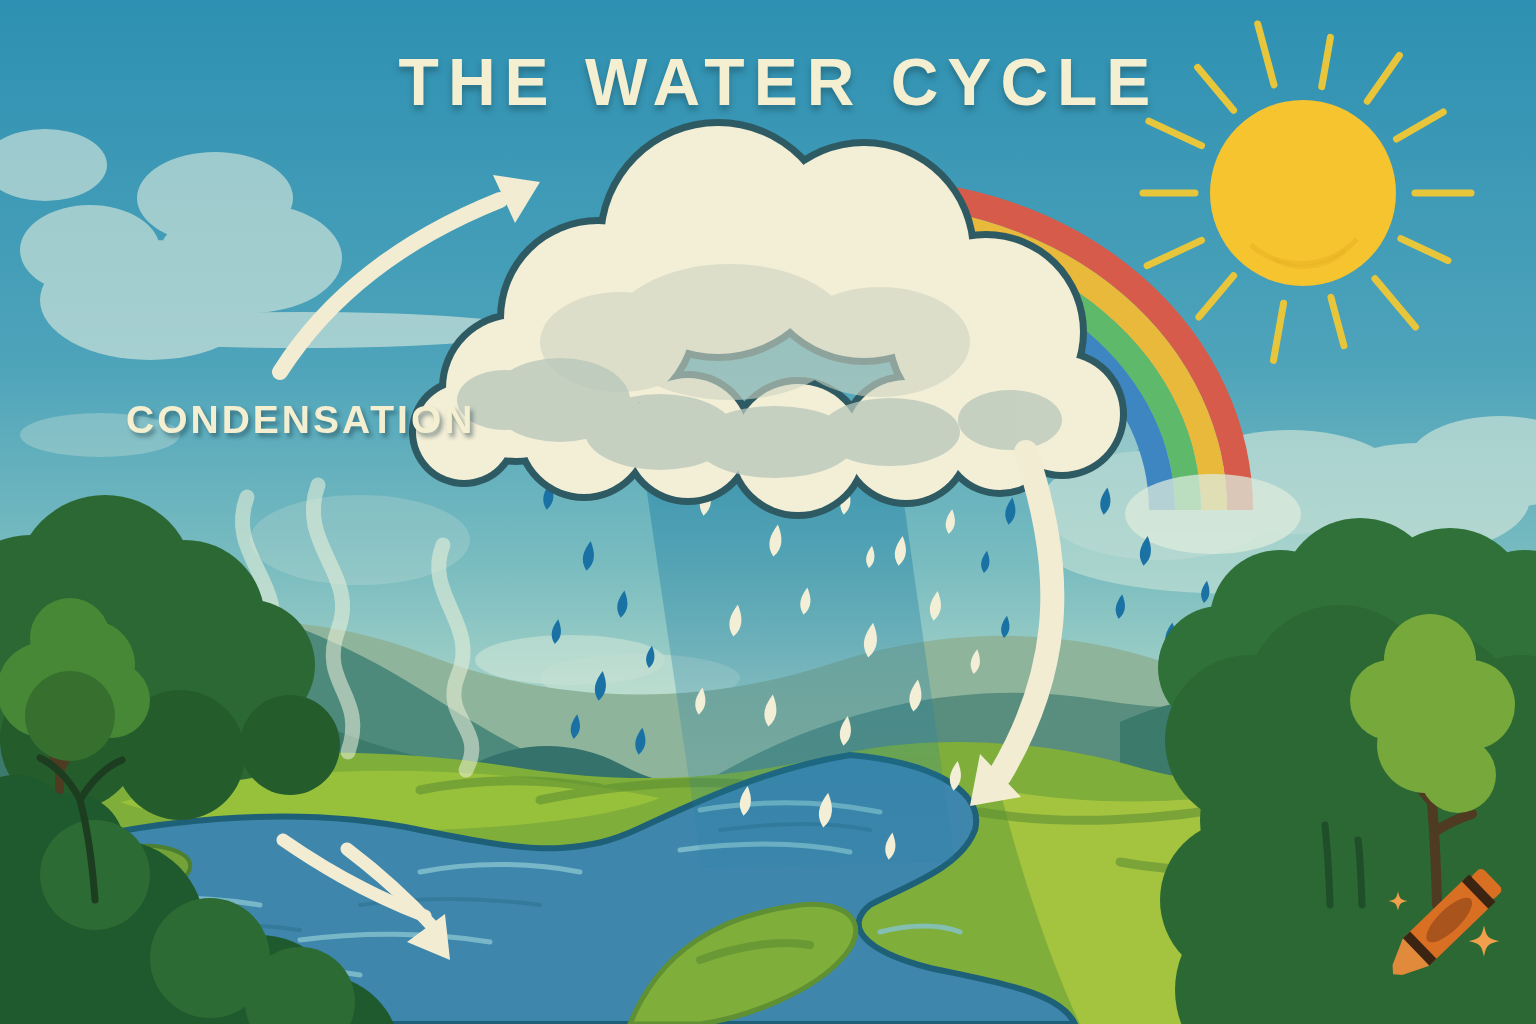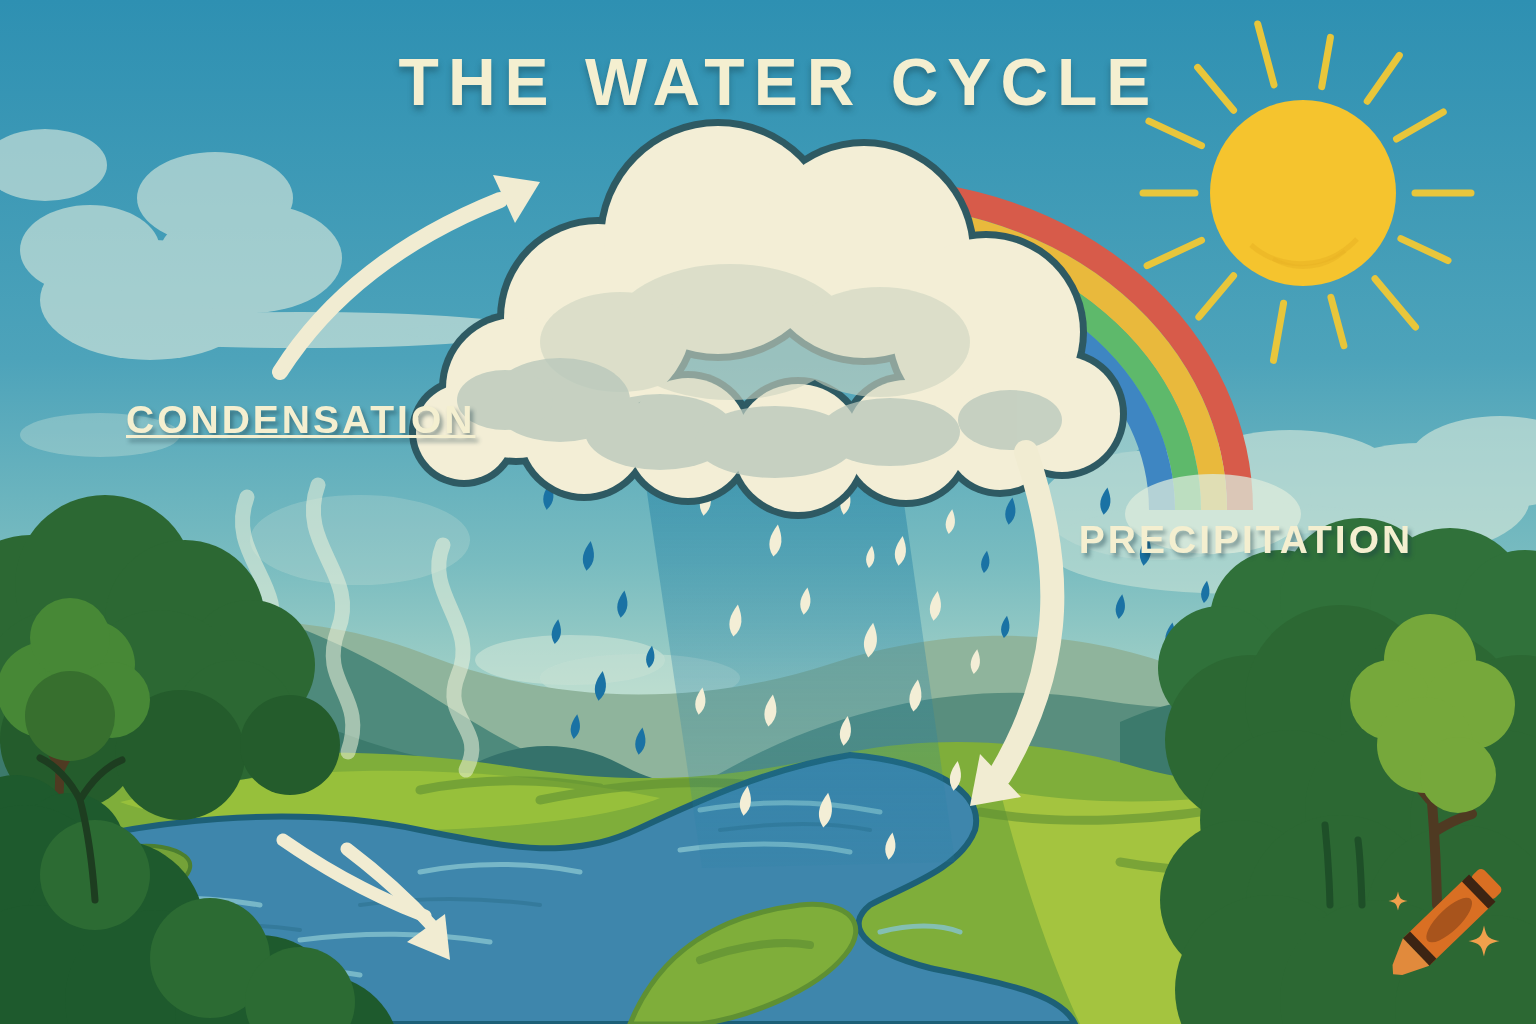--- a/index.html
+++ b/index.html
@@ -4,21 +4,21 @@
 <style>
   html,body{margin:0;padding:0;background:#222;}
   #stage{position:relative;width:1536px;height:1024px;overflow:hidden;
          font-family:"Liberation Sans", sans-serif;padding-left:22px;}
   #stage svg{position:absolute;inset:0;display:block;}
   .lbl{position:absolute;color:#f4efd0;font-weight:bold;text-align:center;
        letter-spacing:3px;text-shadow:3px 4px 4px rgba(25,60,70,.45);
        -webkit-user-select:none;user-select:none;white-space:nowrap;}
   .title{left:0;right:0;top:44px;font-size:66px;letter-spacing:9px;
          text-shadow:0 5px 6px rgba(20,60,70,.4);}
-  .cond{left:126px;top:398px;width:340px;font-size:39px;text-decoration:underline;}
+  .cond{left:126px;top:398px;width:340px;font-size:39px;}
   .prec{left:1076px;top:518px;width:340px;font-size:39px;}
   .evap{left:191px;top:765px;width:340px;font-size:39px;
         text-shadow:3px 4px 4px rgba(25,60,35,.5);}
 </style>
 </head>
 <body>
 
 <div id="stage">
 <svg width="1536" height="1024" viewBox="0 0 1536 1024">
   <defs>
@@ -341,14 +341,13 @@
       <rect x="-56" y="-19" width="10" height="38" fill="#3c2413"></rect>
       <rect x="26" y="-19" width="10" height="38" fill="#3c2413"></rect>
       <path d="M36,-19 L62,-7 L68,0 L62,7 L36,19 Z" fill="#e18a3c"></path>
       <ellipse cx="-10" cy="0" rx="30" ry="11" fill="#a8541c"></ellipse>
     </g>
   </g>
 </svg>
 
 <div class="lbl title">THE WATER CYCLE</div>
 <div class="lbl cond">CONDENSATION</div>
-<div class="lbl prec">PRECIPITATION</div>
 </div>
 
 </body></html>

